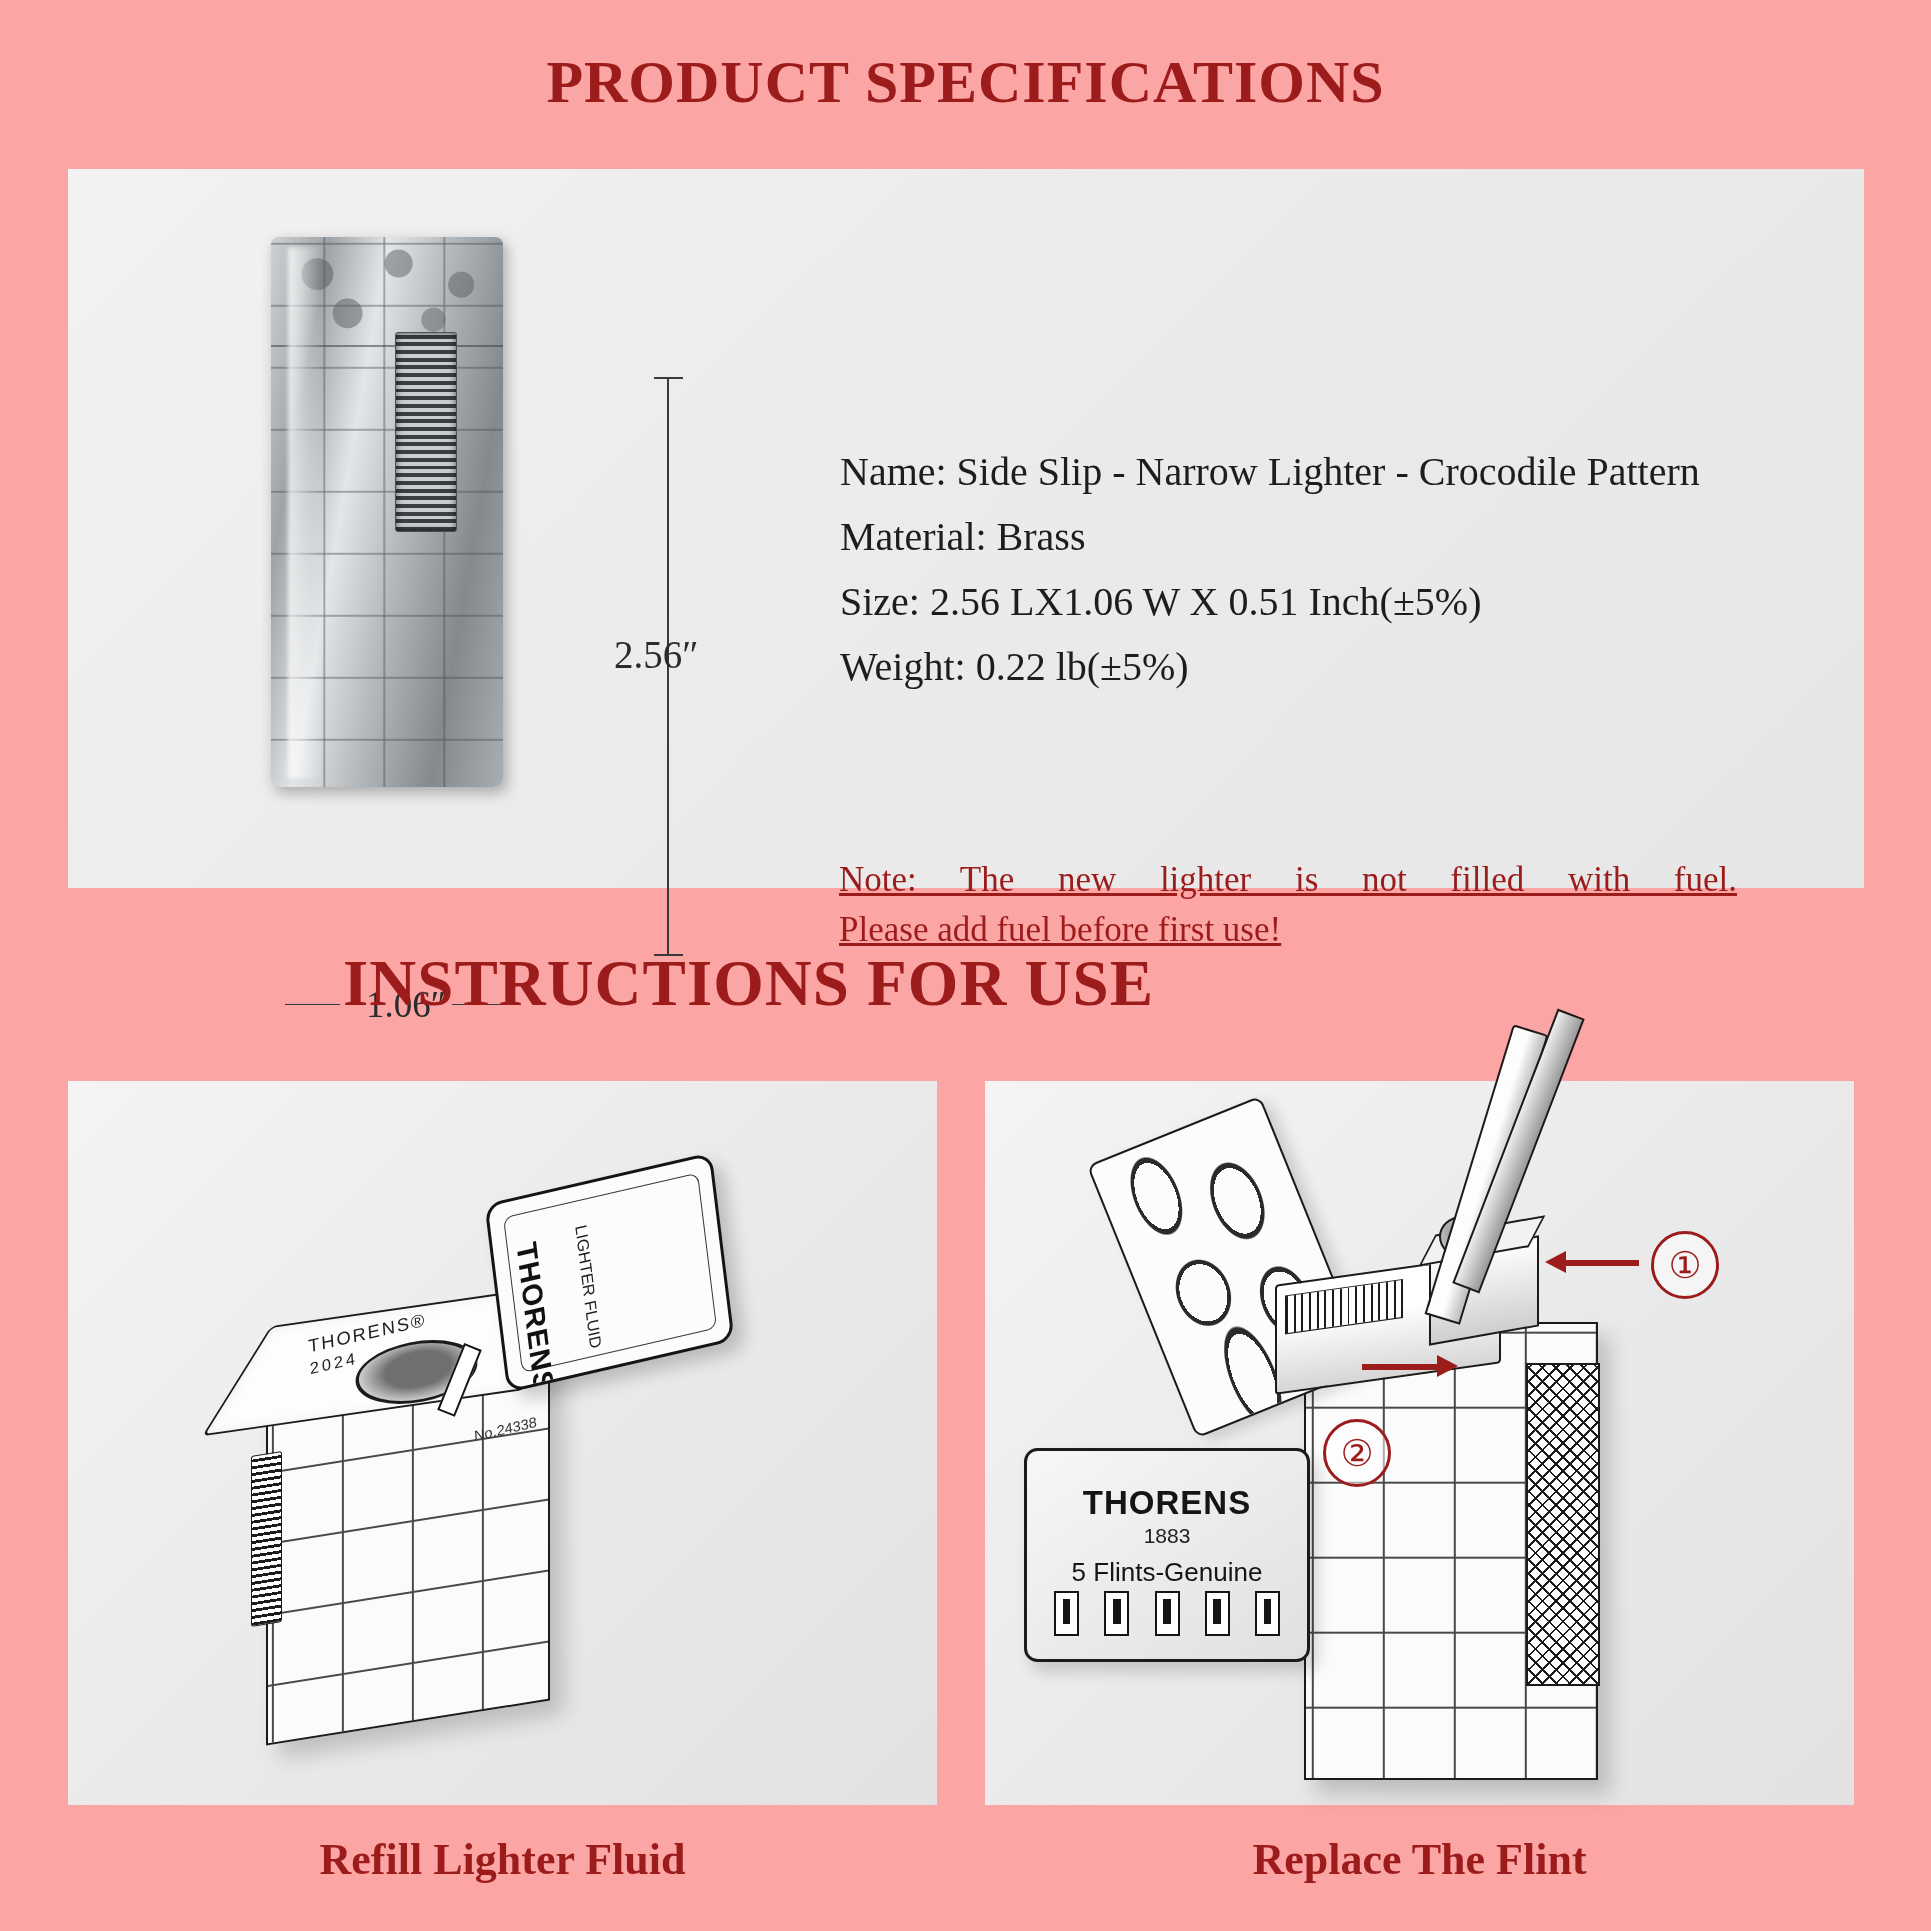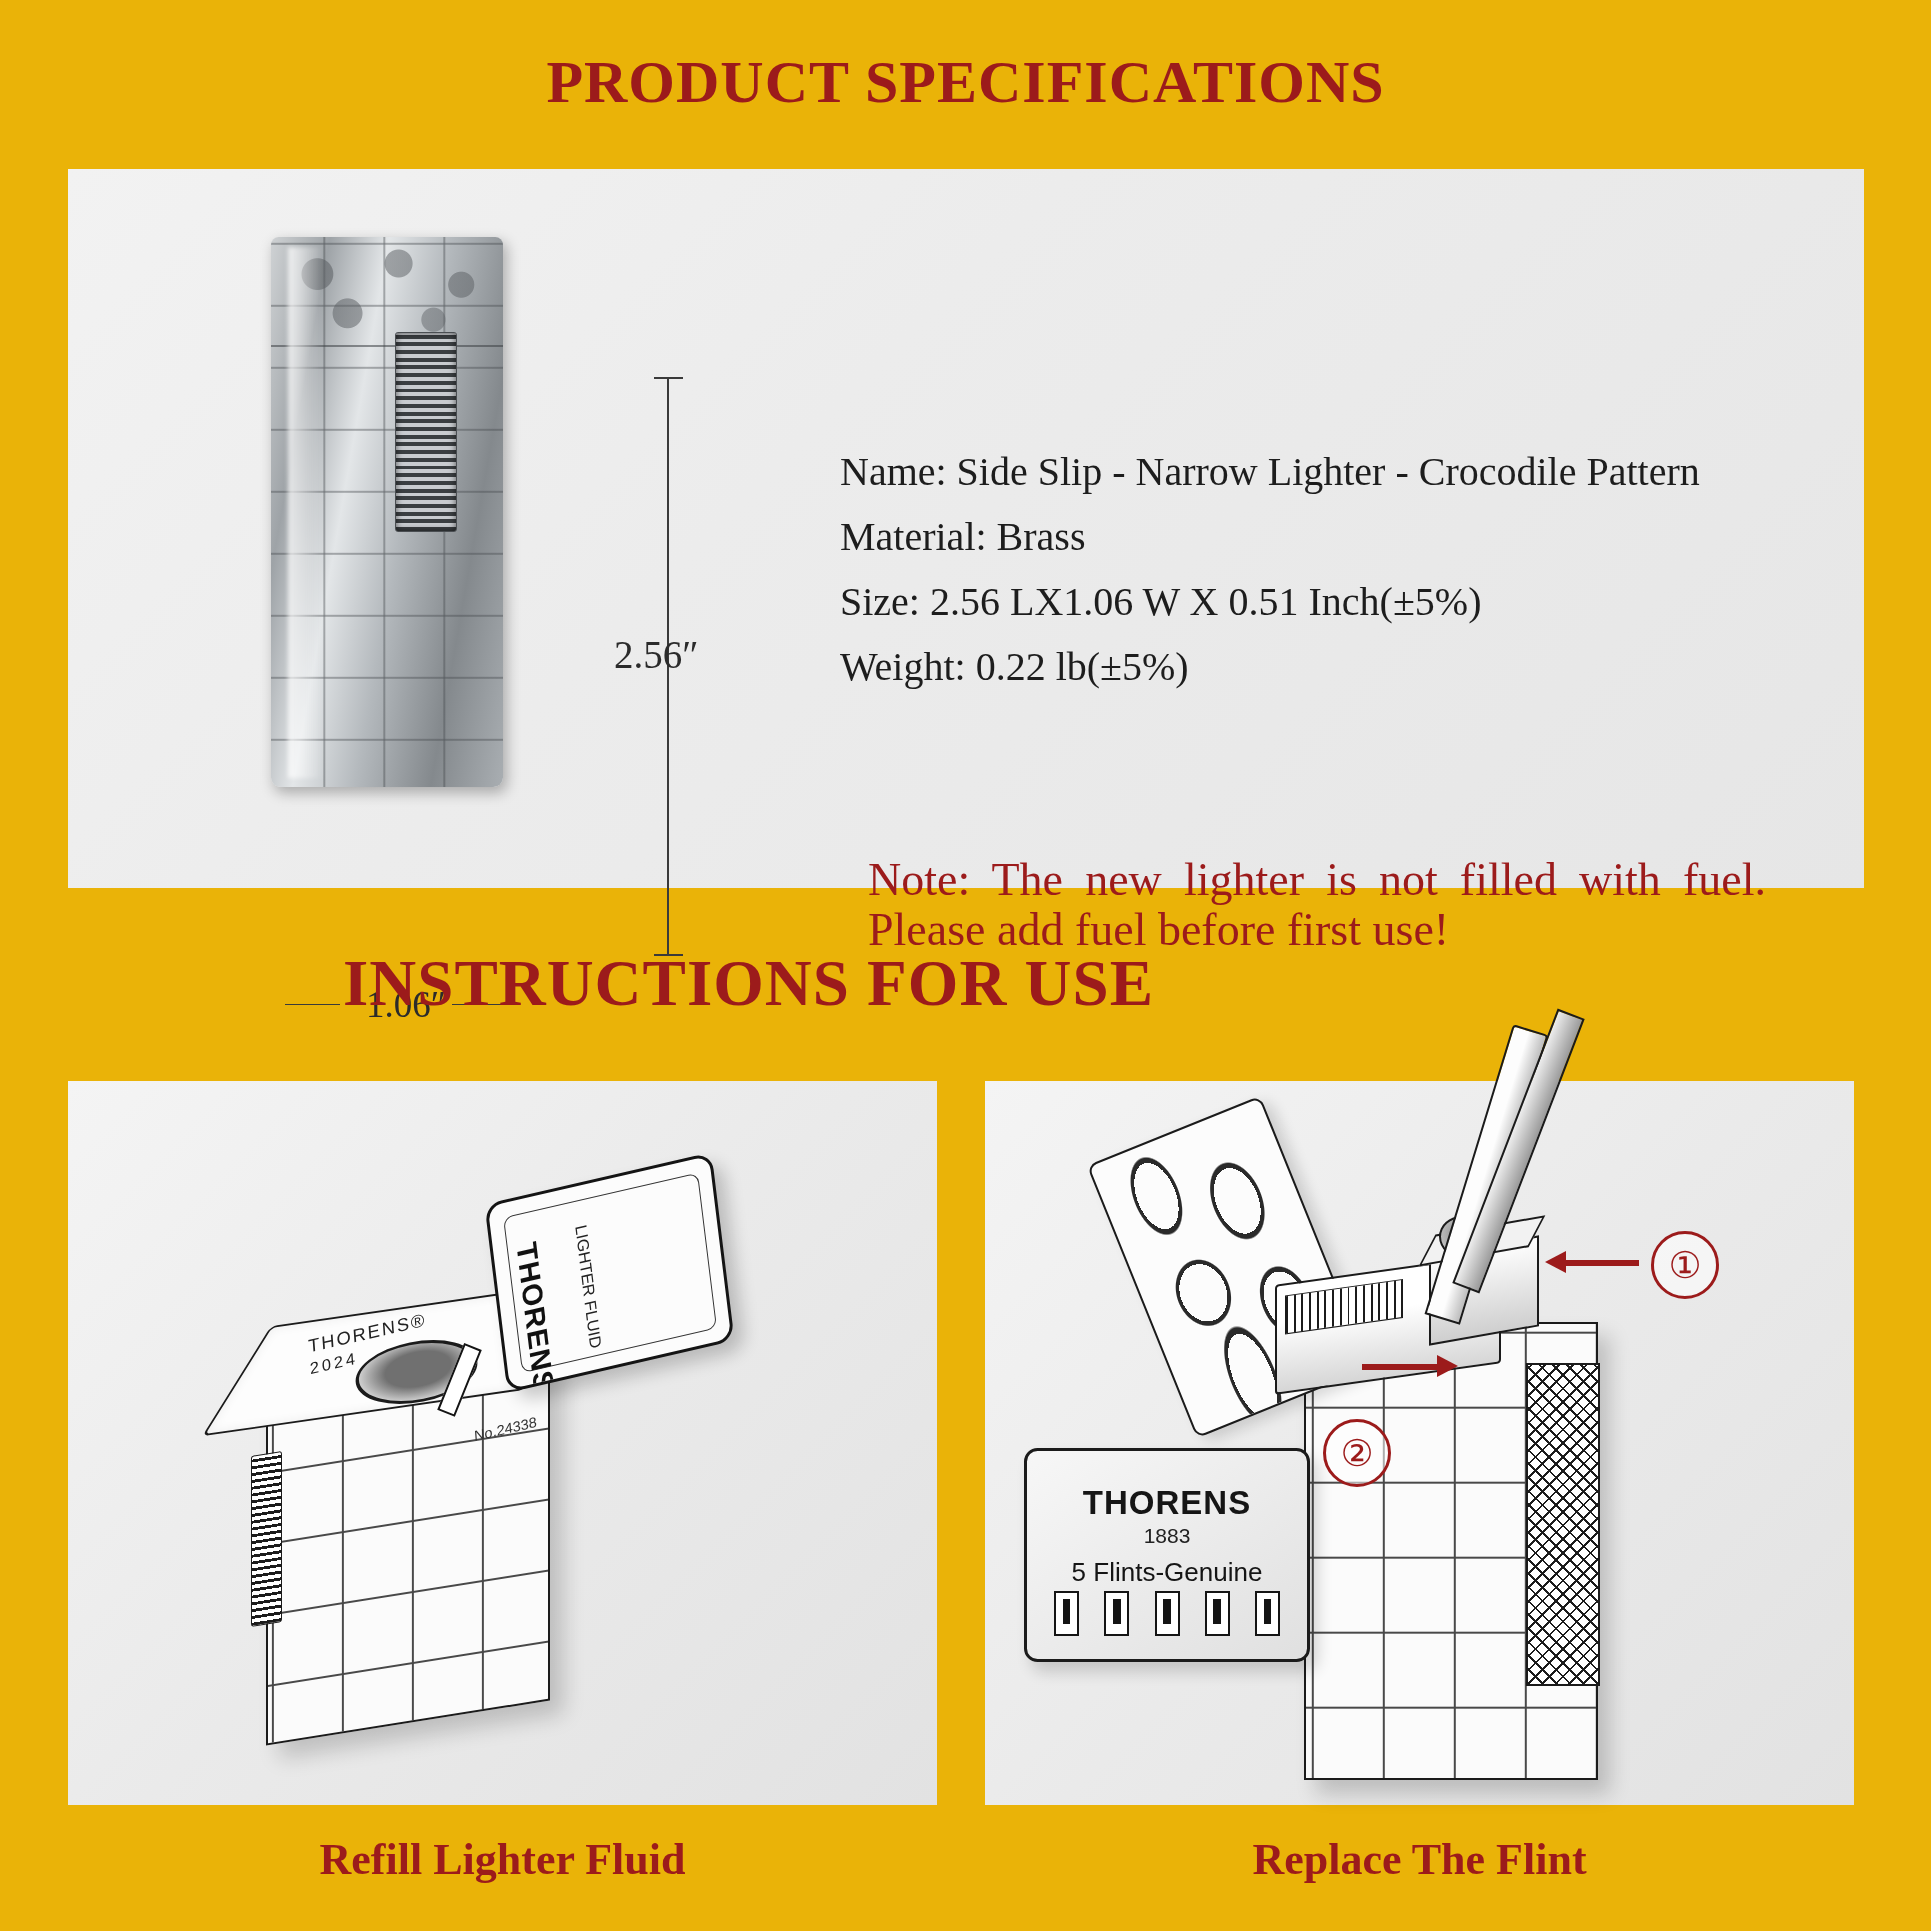--- a/index.html
+++ b/index.html
@@ -11,21 +11,21 @@
     width: 1931px;
     height: 1931px;
     font-family: "Liberation Serif", serif;
     position: relative;
     overflow: hidden;
   }
   .page {
     position: relative;
     width: 1931px;
     height: 1931px;
-    background: #eab308;
+    background: #fca5a5;
   }
 
   
   .main-title {
     position: absolute;
     left: 0;
     width: 1931px;
     text-align: center;
     color: #9c1b1b;
     font-weight: bold;
@@ -170,28 +170,29 @@
     left: 772px;
     top: 270px;
     width: 1014px;
     font-size: 40px;
     line-height: 65px;
     color: #1d1d1d;
     font-family: Liberation Serif, serif;
   }
   .note {
     position: absolute;
-    left: 800px;
+    left: 771px;
     top: 686px;
     width: 898px;
-    font-size: 46px;
+    font-size: 35px;
     line-height: 50px;
     color: #9c1b1b;
     font-family: "Liberation Serif", serif;
     text-align: justify;
+    text-decoration: underline;
   }
   .note .l1 { display: block; text-align: justify; text-align-last: justify; }
   .note .l2 { display: block; }
 
   
   .ins-panel {
     position: absolute;
     top: 1081px;
     width: 869px;
     height: 724px;

